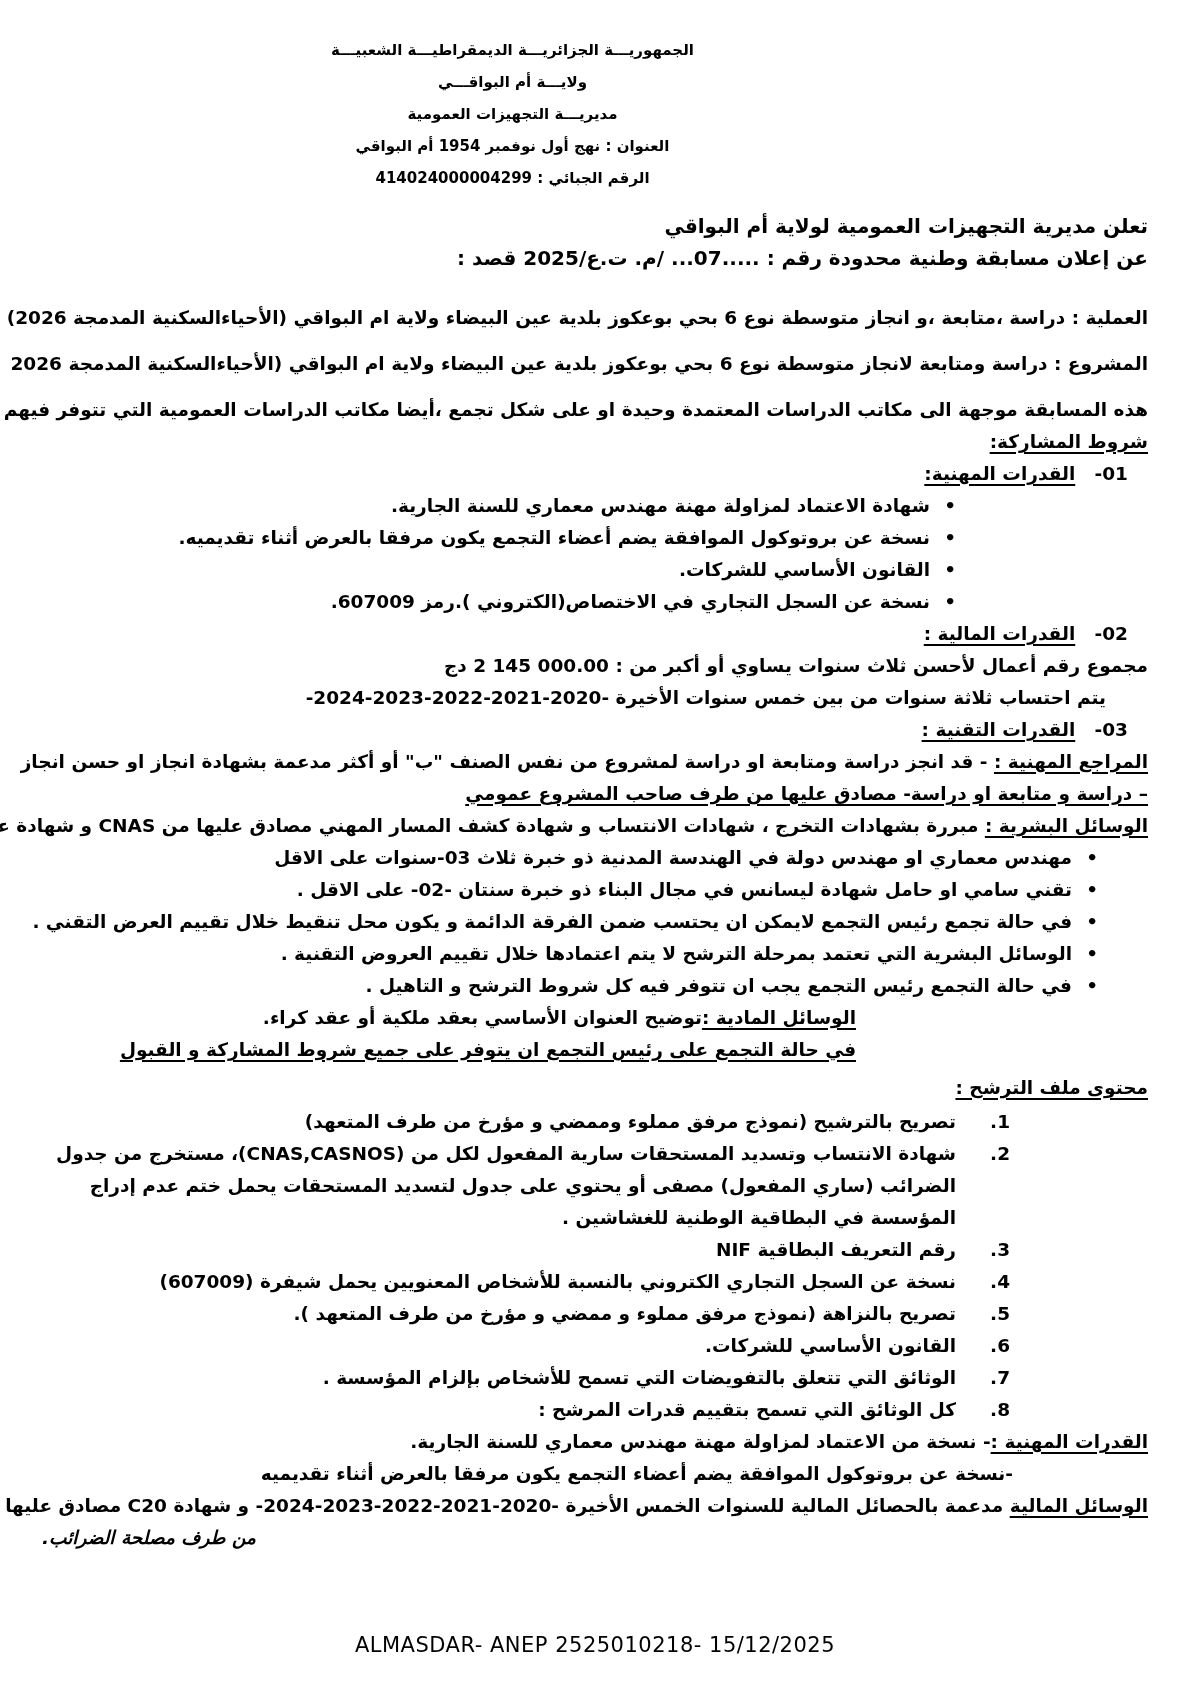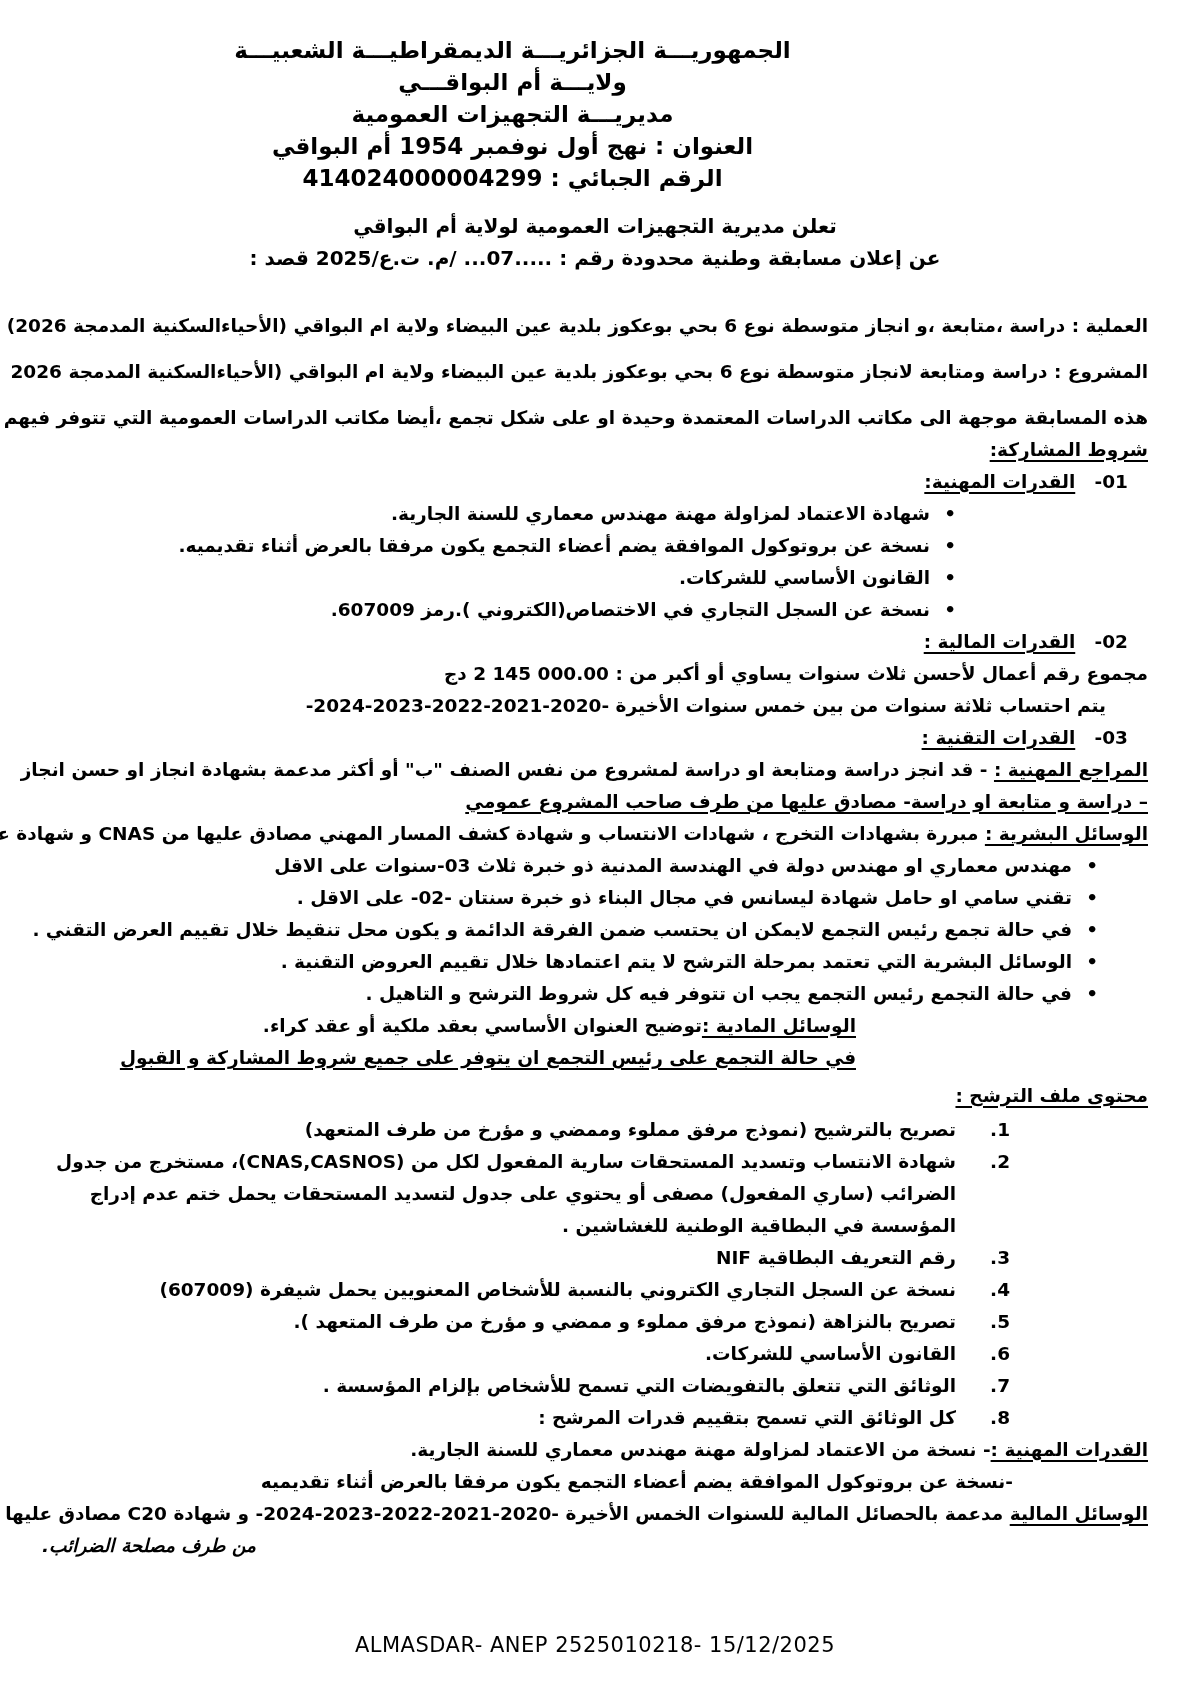--- a/index.html
+++ b/index.html
@@ -3,26 +3,26 @@
 <meta charset="utf-8">
 <style>
   * { margin:0; padding:0; box-sizing:border-box; }
   html,body { background:#ffffff; }
   .page{
     width:1190px; height:1683px; background:#ffffff; color:#000;
     direction:rtl; font-family:"DejaVu Sans", sans-serif; font-weight:700;
     padding:34px 42px 0 42px; display:flex; flex-direction:column; overflow:hidden;
     margin:0 auto;
   }
-  .hdr{ width:935px; margin-right:168px; text-align:center; font-size:23px; line-height:32px; }
-  .announce{ text-align:center; font-size:20px; line-height:32px; margin-top:16px; }
+  .hdr{ width:935px; margin-right:168px; text-align:center; font-size:15px; line-height:32px; }
+  .announce{ text-align:right; font-size:20px; line-height:32px; margin-top:16px; }
   .ln{ font-size:18.5px; line-height:32px; }
   .nowrap{ white-space:nowrap; }
   .u{ text-decoration:underline; text-decoration-thickness:2px; text-underline-offset:4px; }
-  .mt-lg{ margin-top:36px; } .mt-md{ margin-top:14px; } .mt-sm{ margin-top:6px; }
+  .mt-lg{ margin-top:28px; } .mt-md{ margin-top:14px; } .mt-sm{ margin-top:6px; }
   .sec-head{ margin-right:20px; }
   .bullets-a{ margin-right:188px; }
   .bullets-b{ margin-right:46px; }
   .bullet{ padding-right:30px; position:relative; }
   .bullet::before{ content:"•"; position:absolute; right:4px; top:0; }
   .ind-turnover{ }
   .ind-years{ margin-right:42px; }
   .indent-lg{ margin-right:292px; }
   .amount{ direction:ltr; unicode-bidi:isolate; }
   .years{ direction:ltr; unicode-bidi:bidi-override; }

